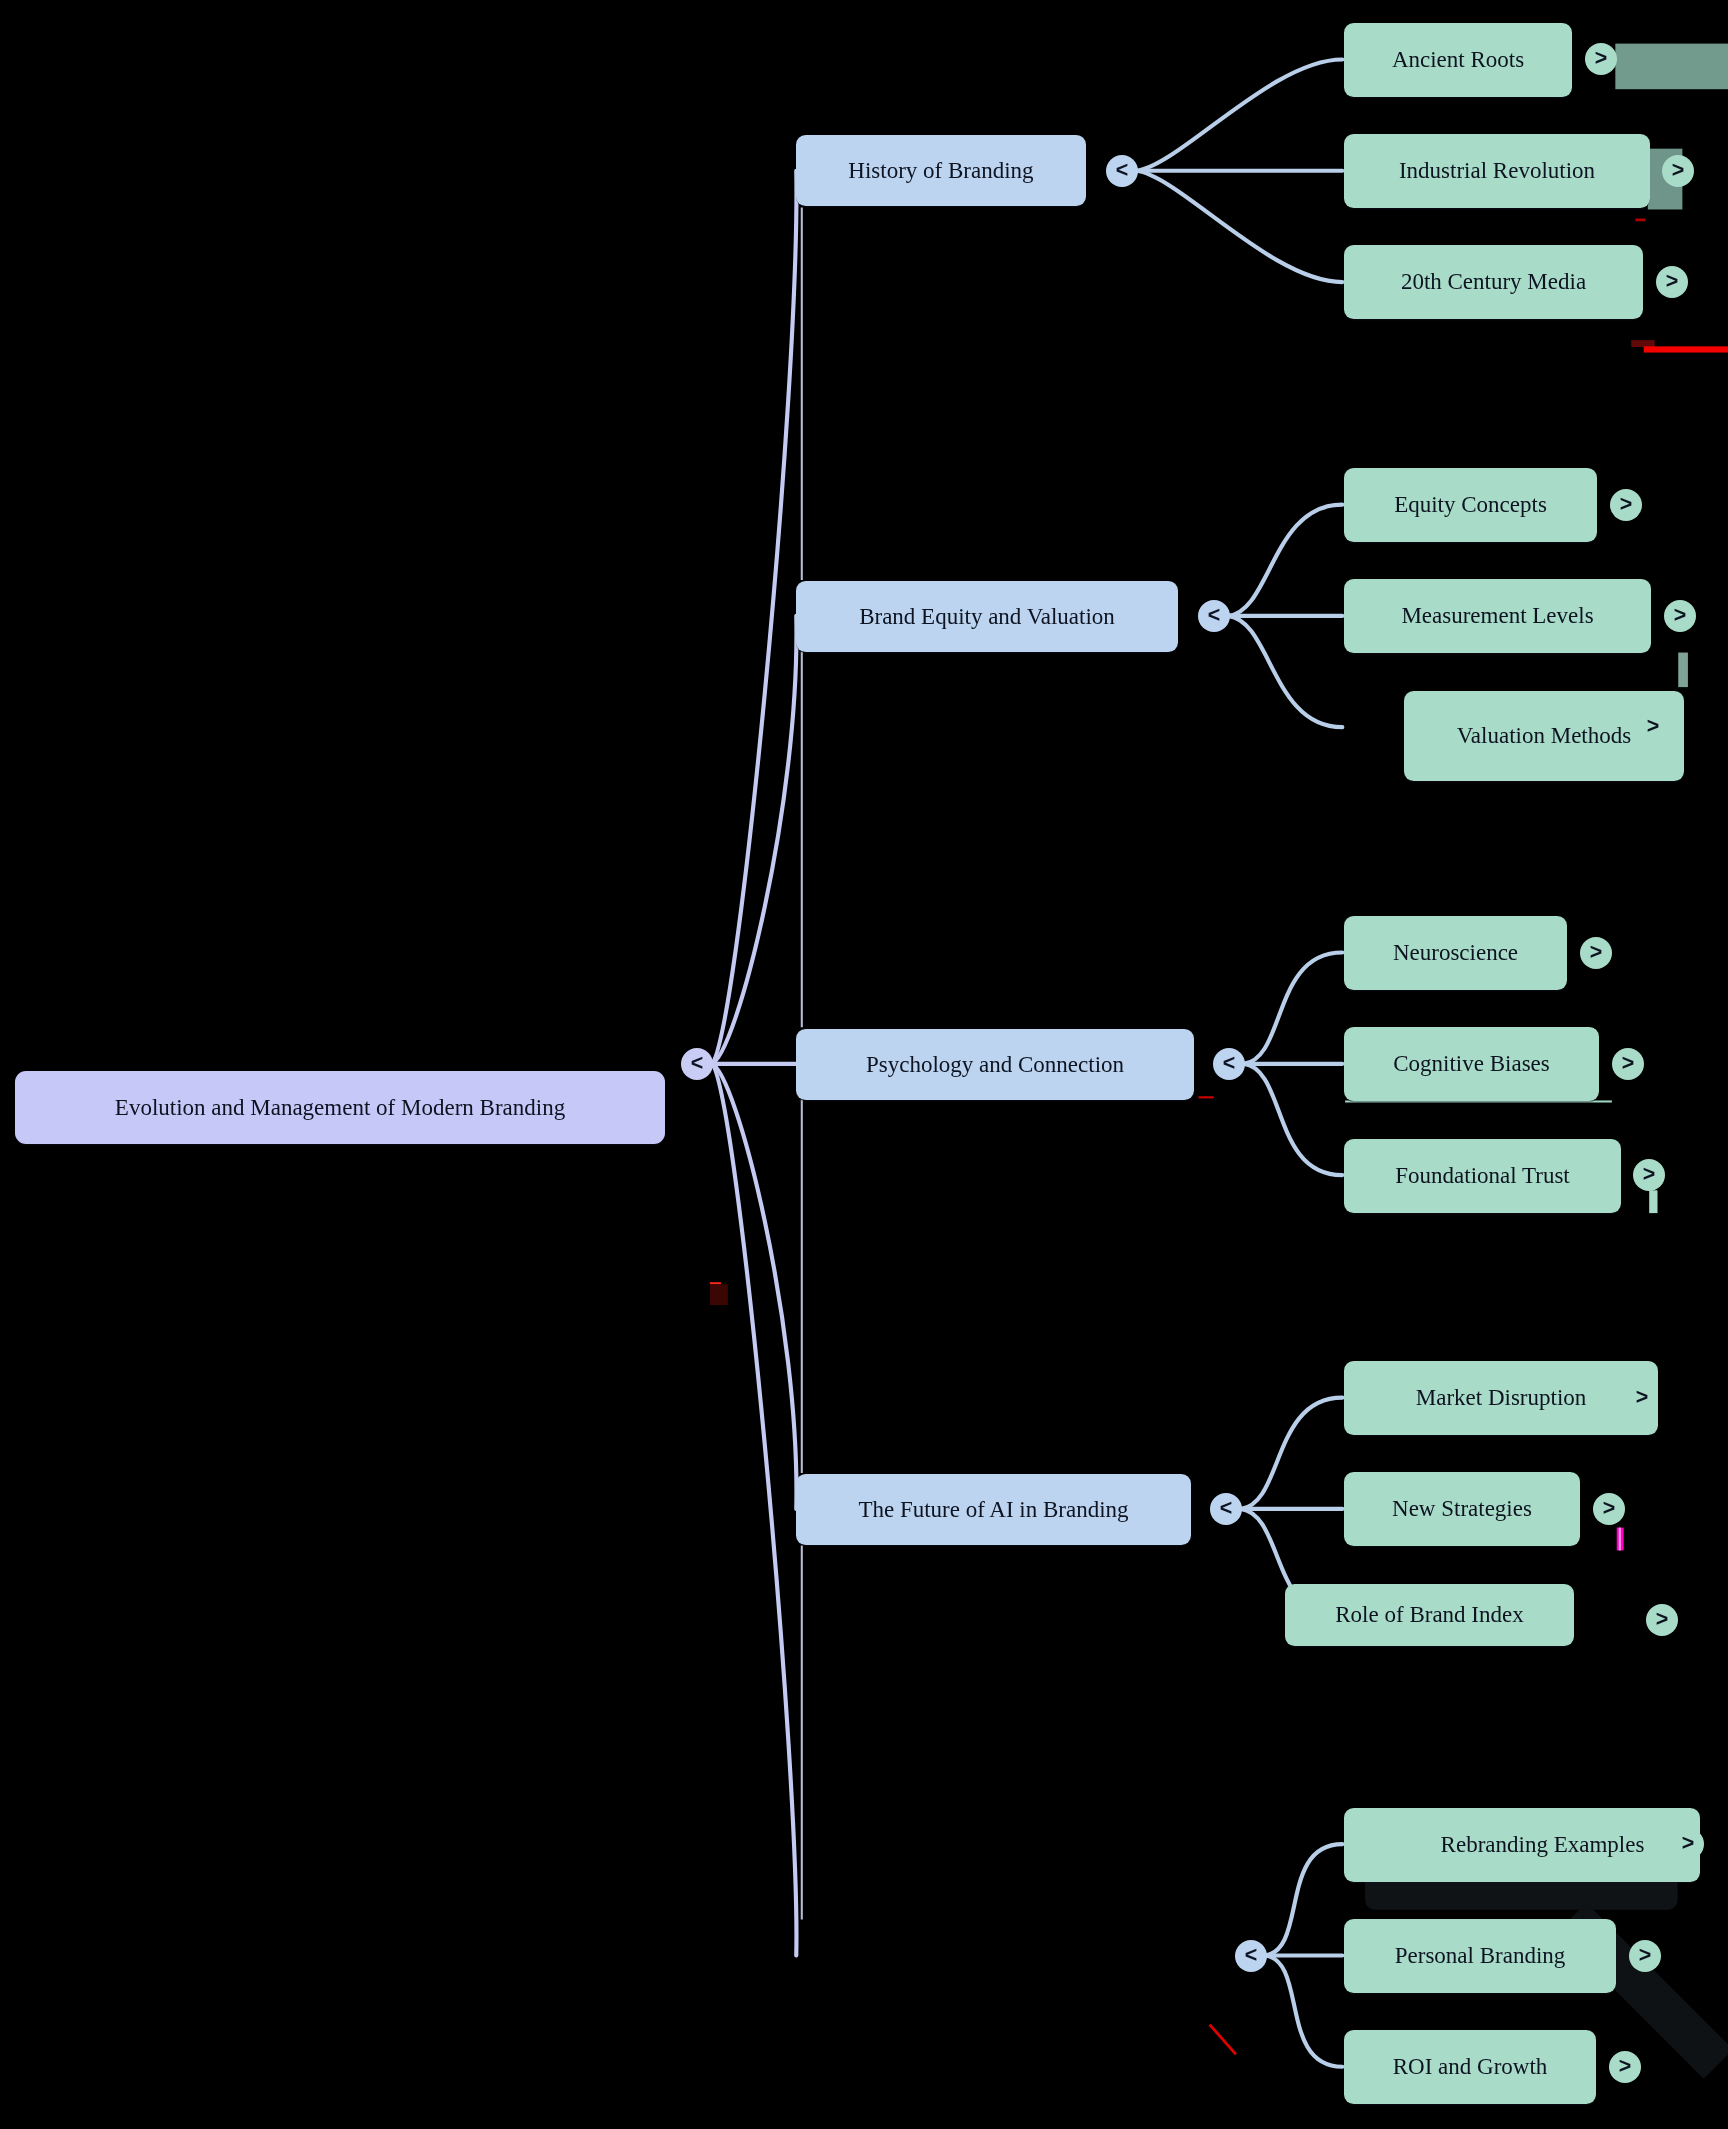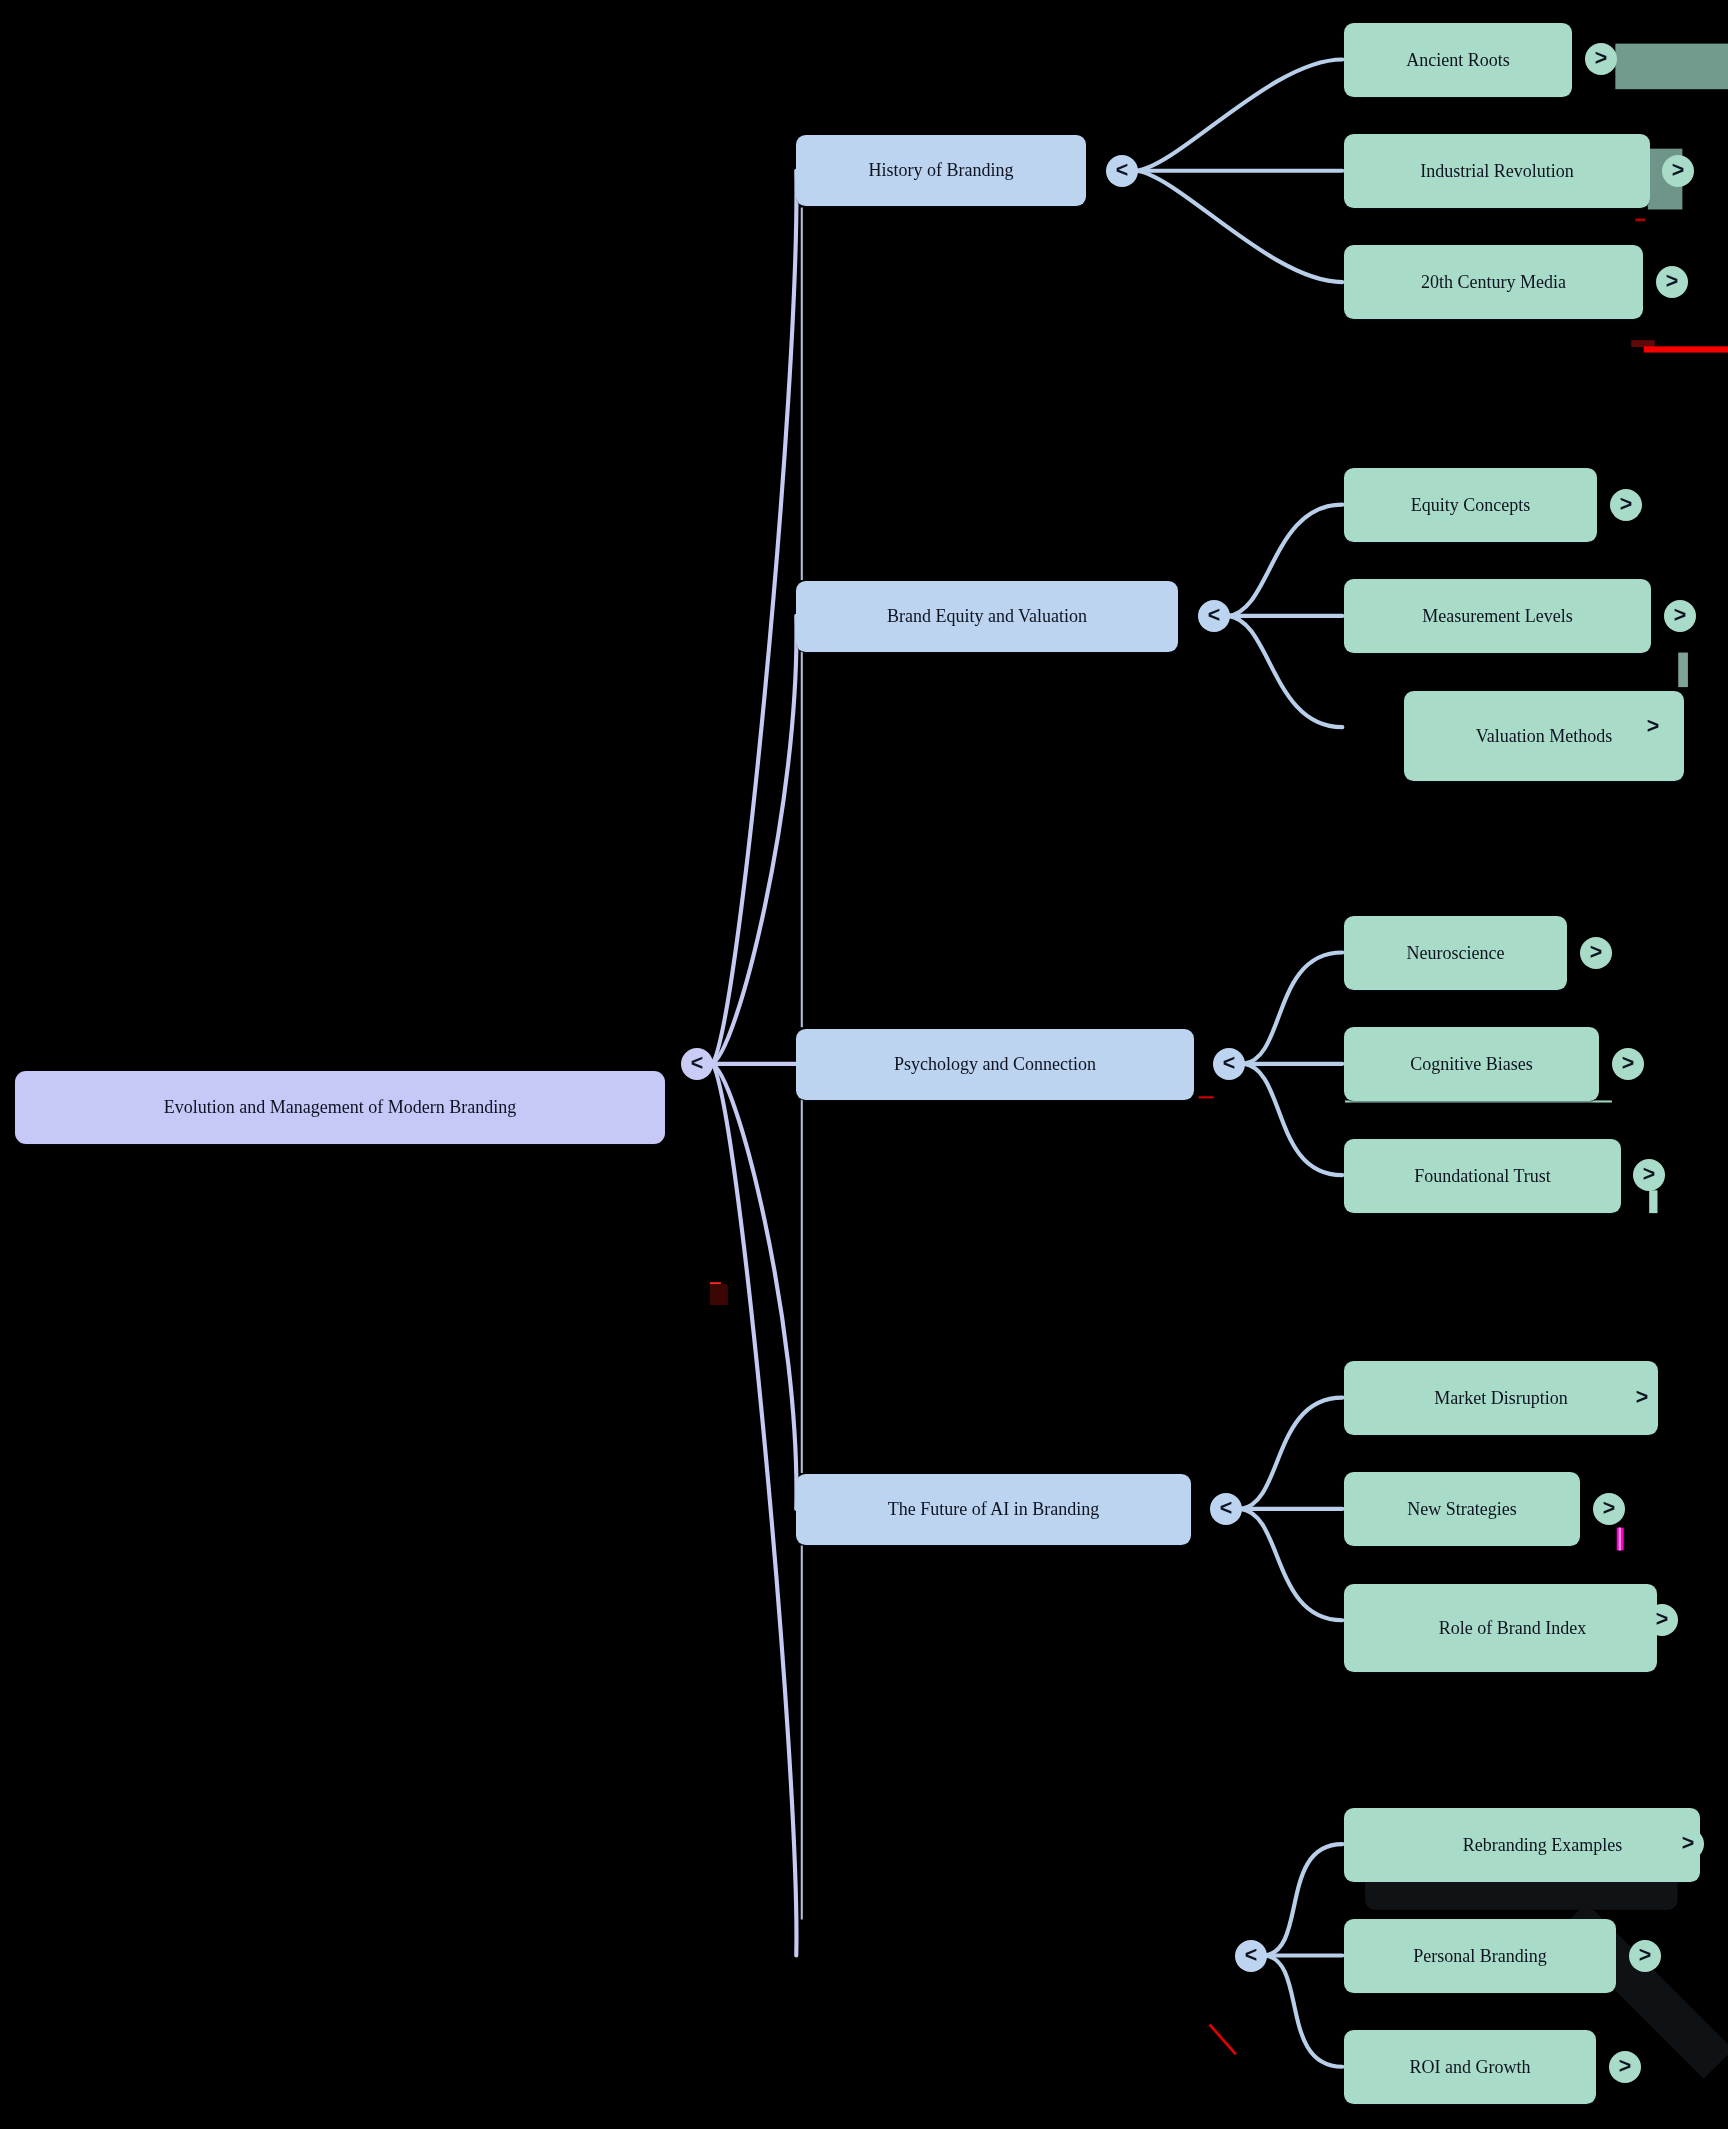--- a/index.html
+++ b/index.html
@@ -1,20 +1,20 @@
 <!DOCTYPE html>
 <html style="font-size:11px"><head>
 <meta charset="utf-8">
 <style>
   html,body{margin:0;padding:0;background:#000;}
   #stage{position:relative;width:1728px;height:2129px;background:#000;overflow:hidden;
          font-family:"Liberation Serif", serif;}
   #links{position:absolute;left:0;top:0;pointer-events:none;}
   .node{position:absolute;display:flex;align-items:center;justify-content:center;
-        white-space:nowrap;font-size:18px;color:#0d1321;border-radius:9.7px;
+        white-space:nowrap;font-size:23px;color:#0d1321;border-radius:9.7px;
         box-shadow:0 1.4px 0 rgba(20,20,40,.35);}
   .root-node{background:#c6c9f7;border-radius:11px;}
   .branch-node{background:#bcd4f0;}
   .leaf-node{background:#a9dcc8;}
   .toggle{position:absolute;width:32px;height:32px;border-radius:50%;
           display:flex;align-items:center;justify-content:center;
           transform:translate(-50%,-50%);
           font-family:"Liberation Sans", sans-serif;font-weight:bold;font-size:21.4px;
           color:#0d1321;line-height:1;padding-bottom:1.4px;box-sizing:border-box;}
   .t-lav{background:#c9cdf5;}
@@ -181,21 +181,21 @@
   </div>
   <div class="toggle t-green" style="left:1642px;top:1398px;">
     <span>&gt;</span>
   </div>
   <div class="node leaf-node" style="left:1344px;top:1472px;width:236px;height:74px;">
     <span>New Strategies</span>
   </div>
   <div class="toggle t-green" style="left:1609px;top:1509px;">
     <span>&gt;</span>
   </div>
-  <div class="node leaf-node" style="left:1344px;top:1584px;width:289px;height:88px;padding-left:24px;">
+  <div class="node leaf-node" style="left:1285px;top:1584px;width:289px;height:62px;">
     <span>Role of Brand Index</span>
   </div>
   <div class="toggle t-green" style="left:1662px;top:1620px;">
     <span>&gt;</span>
   </div>
 
   <div class="toggle t-blue" style="left:1251px;top:1956px;">
     <span>&lt;</span>
   </div>
   <div class="node leaf-node" style="left:1344px;top:1808px;width:315px;height:74px;padding-left:41px;">

